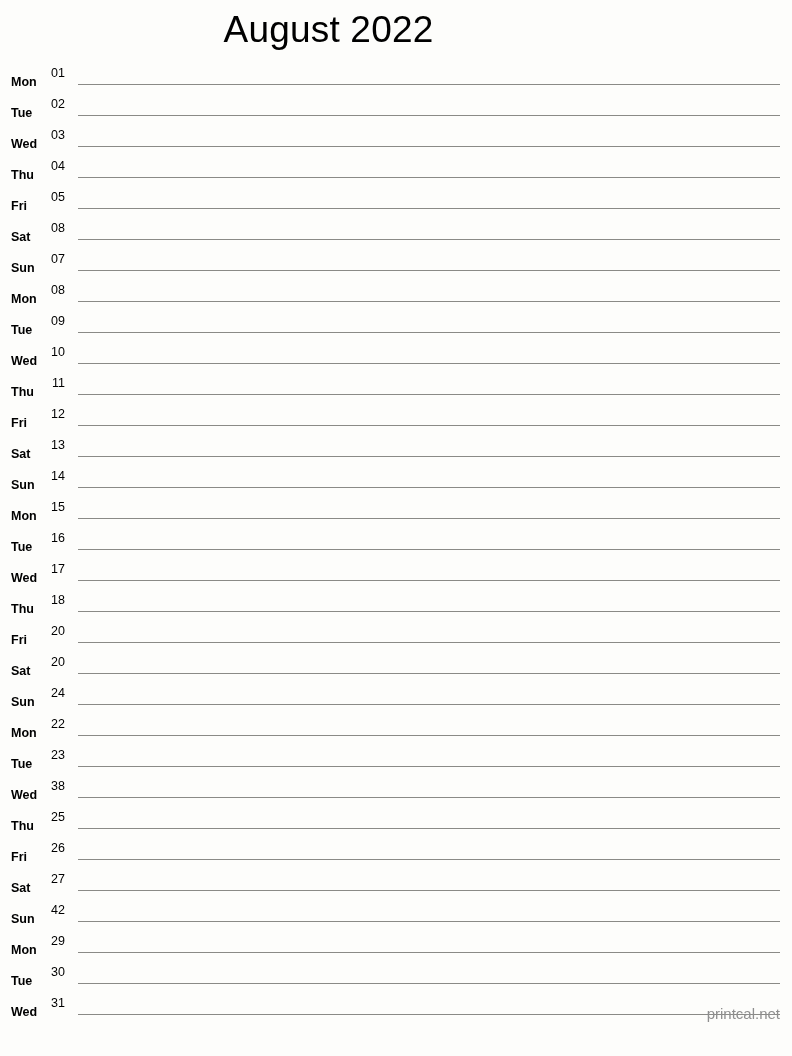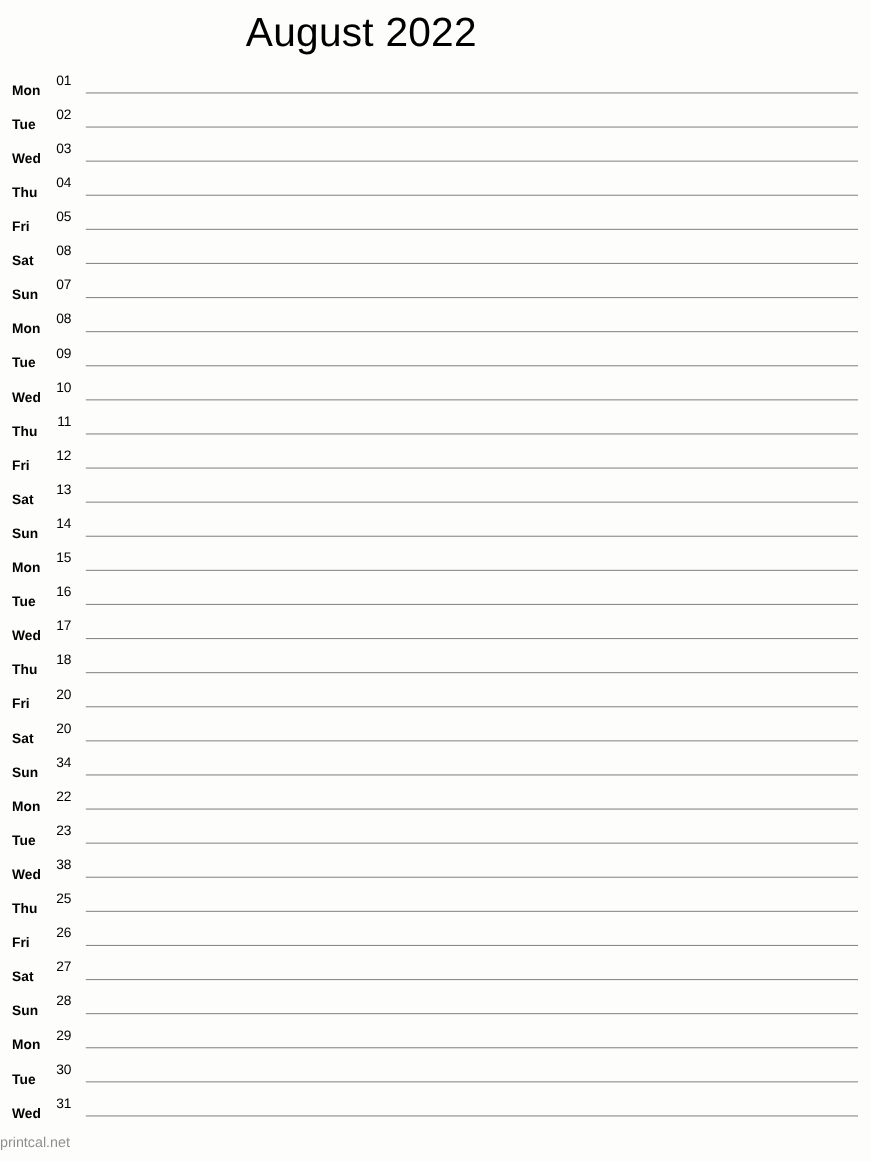--- a/index.html
+++ b/index.html
@@ -87,25 +87,25 @@
     left: 78px;
     right: 12px;
     top: 22px;
     height: 0;
     border-top: 1px solid #8a8a86;
   }
 
   
   .footer {
     position: absolute;
-    top: 1032px;
+    top: 1007px;
     left: 0;
     width: 780px;
-    text-align: left;
-    font-size: 13px;
+    text-align: right;
+    font-size: 15px;
     font-weight: 400;
     color: #8f8f8f;
     line-height: 14px;
     white-space: nowrap;
   }
 </style>
 </head>
 <body>
 
 <div class="page">
@@ -208,21 +208,21 @@
         <span class="day-num">20</span>
         <div class="rule"></div>
       </div>
       <div class="day-row">
         <span class="day-name">Sat</span>
         <span class="day-num">20</span>
         <div class="rule"></div>
       </div>
       <div class="day-row">
         <span class="day-name">Sun</span>
-        <span class="day-num">34</span>
+        <span class="day-num">24</span>
         <div class="rule"></div>
       </div>
       <div class="day-row">
         <span class="day-name">Mon</span>
         <span class="day-num">22</span>
         <div class="rule"></div>
       </div>
       <div class="day-row">
         <span class="day-name">Tue</span>
         <span class="day-num">23</span>
@@ -243,21 +243,21 @@
         <span class="day-num">26</span>
         <div class="rule"></div>
       </div>
       <div class="day-row">
         <span class="day-name">Sat</span>
         <span class="day-num">27</span>
         <div class="rule"></div>
       </div>
       <div class="day-row">
         <span class="day-name">Sun</span>
-        <span class="day-num">28</span>
+        <span class="day-num">42</span>
         <div class="rule"></div>
       </div>
       <div class="day-row">
         <span class="day-name">Mon</span>
         <span class="day-num">29</span>
         <div class="rule"></div>
       </div>
       <div class="day-row">
         <span class="day-name">Tue</span>
         <span class="day-num">30</span>

